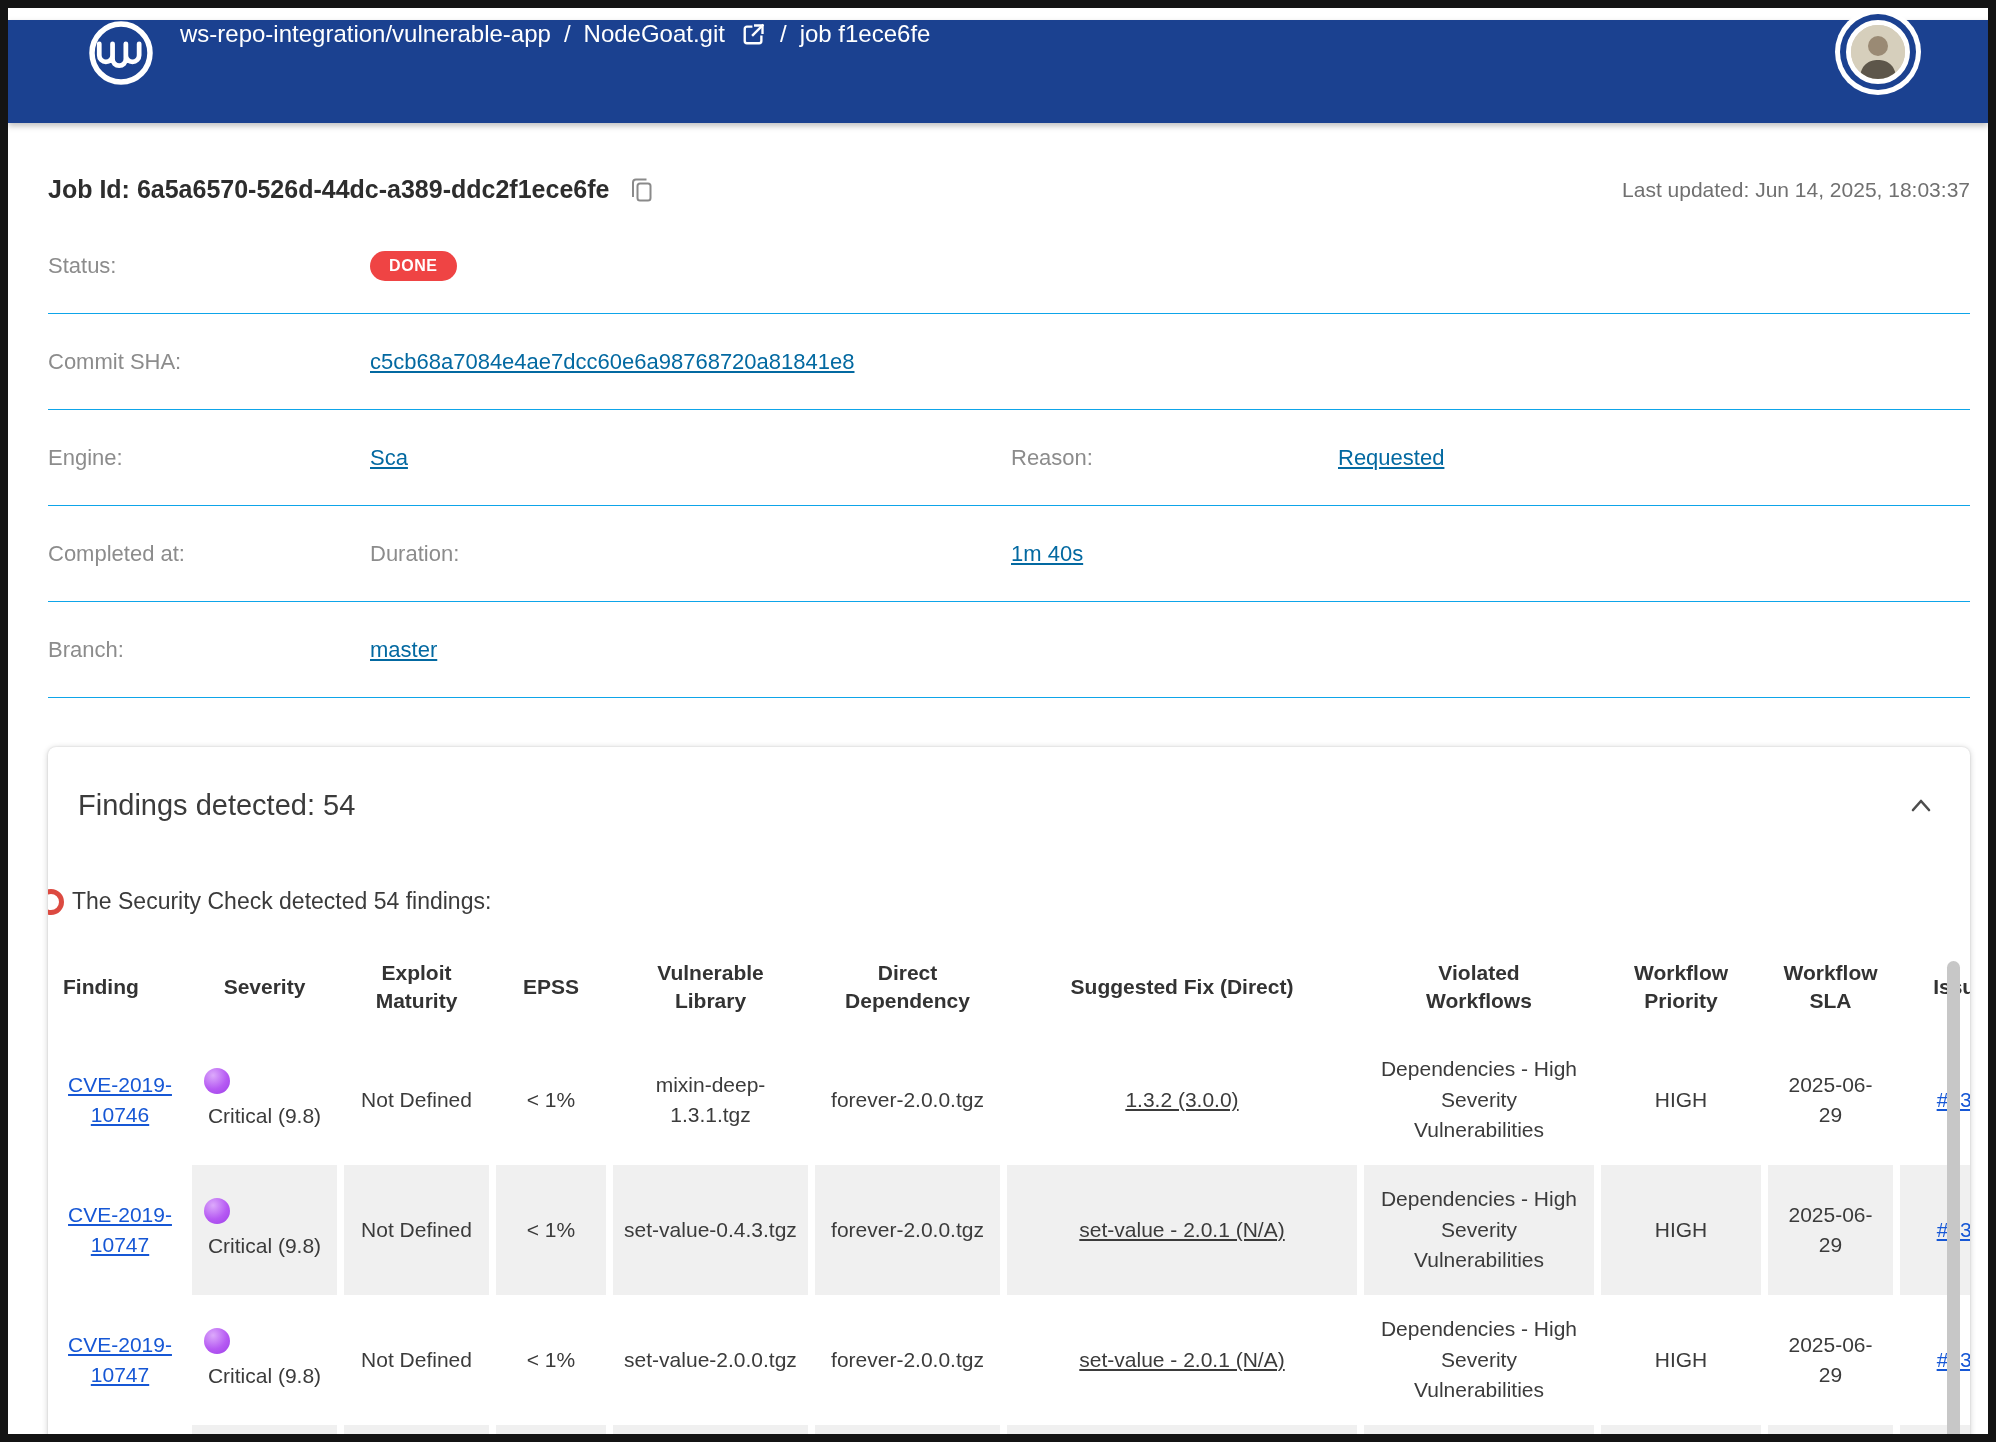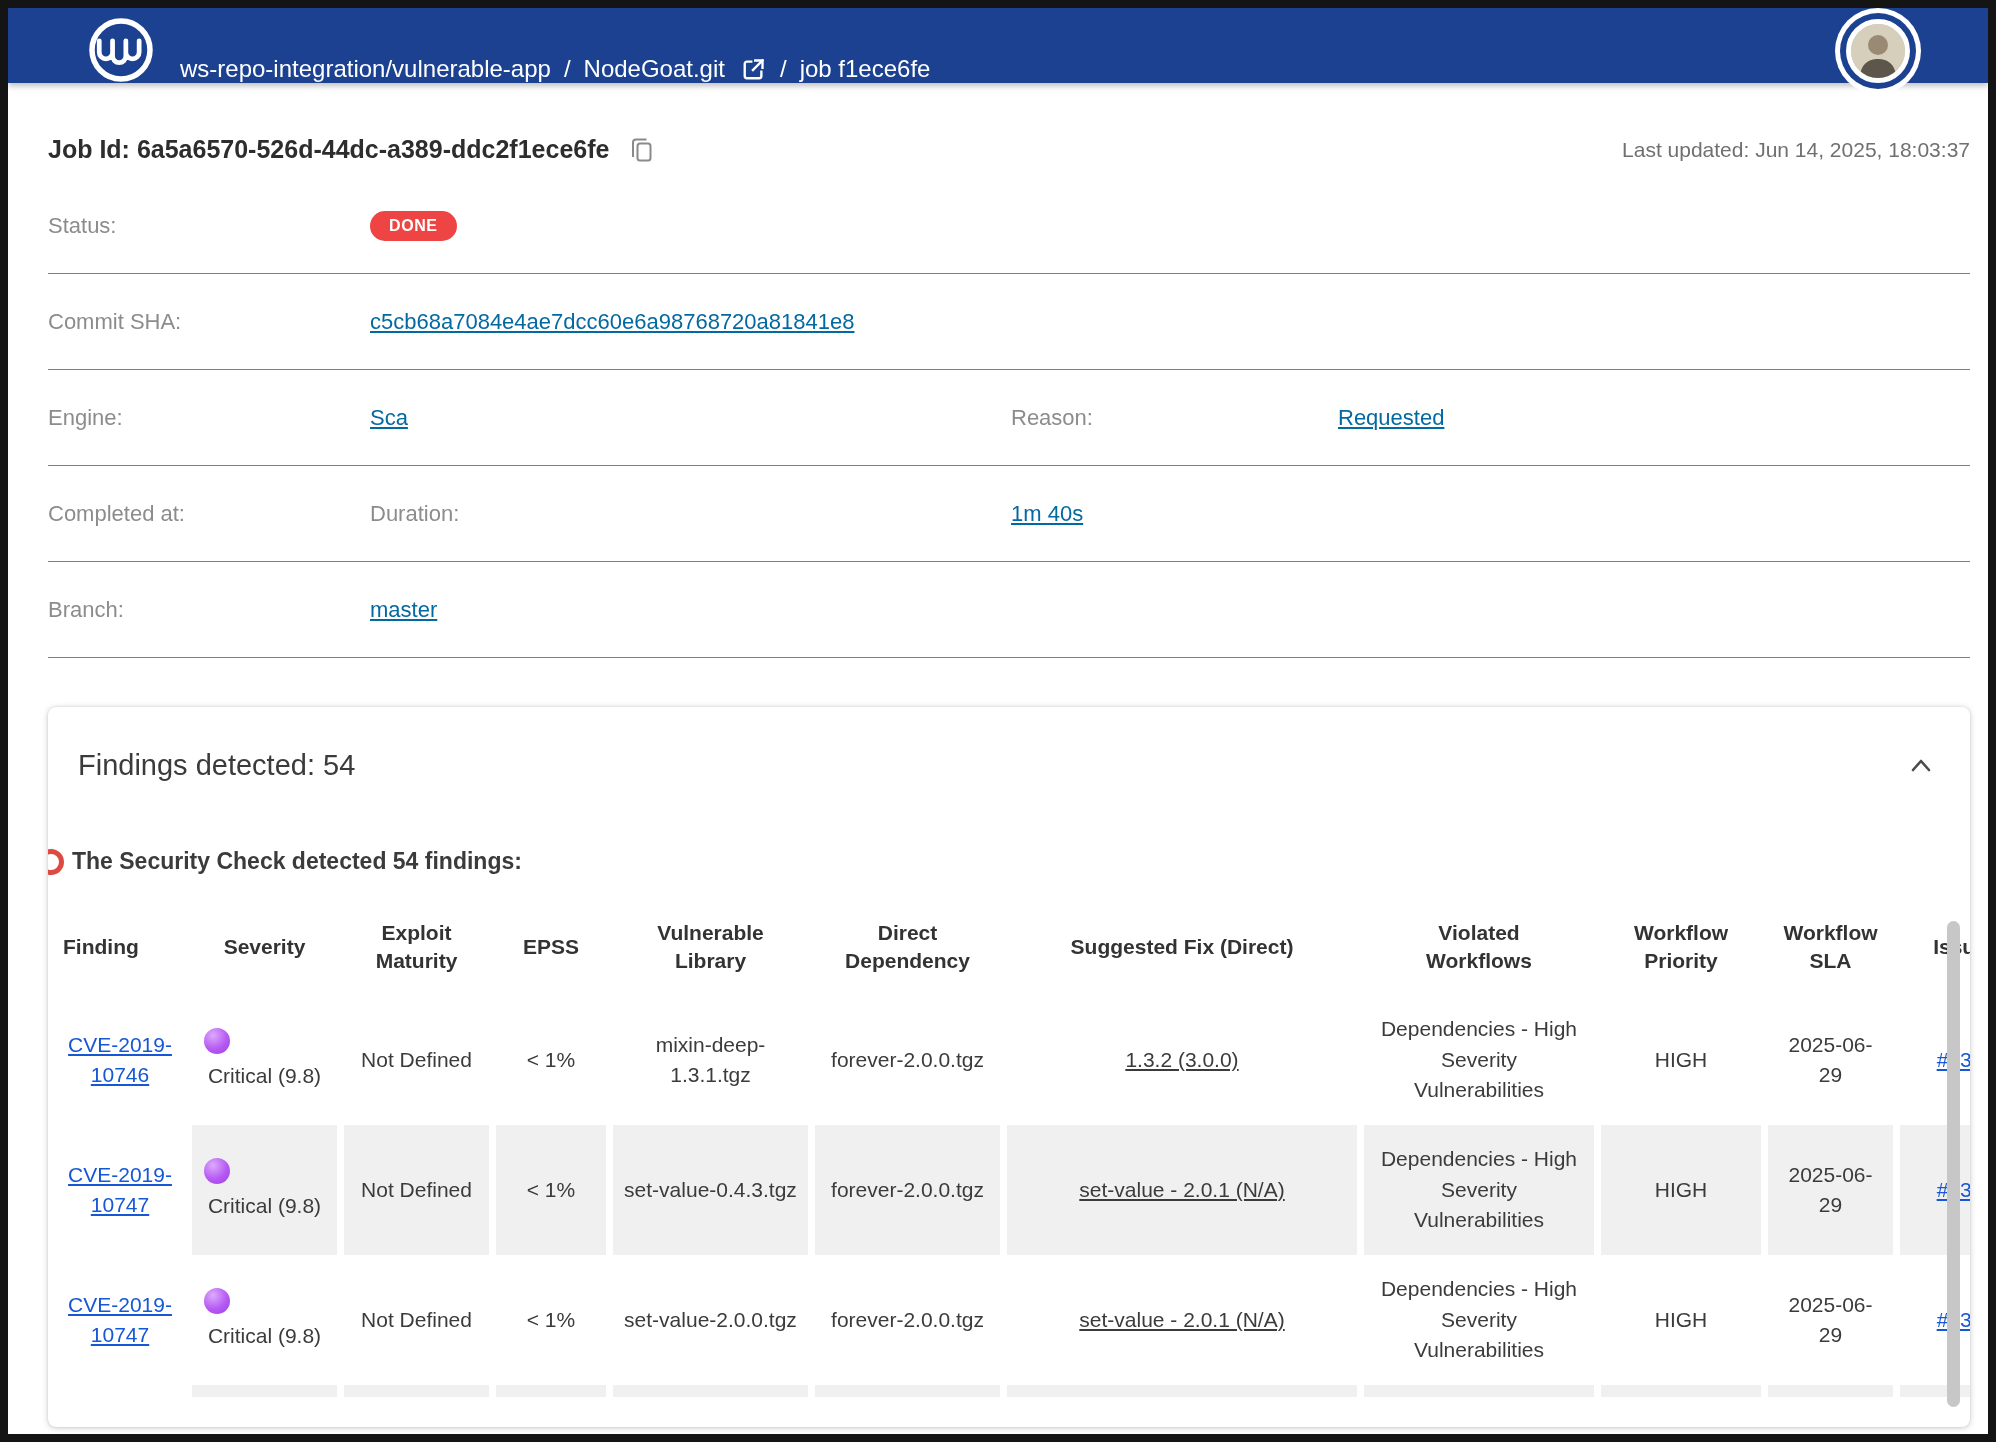--- a/index.html
+++ b/index.html
@@ -7,28 +7,29 @@
   body {
     font-family: "Liberation Sans", "DejaVu Sans", sans-serif;
     background: #ffffff;
     border: 8px solid #141414;
     color: #3f3f3f;
     position: relative;
   }
 
   
   .navbar {
-    height: 75px;
+    height: 103px;
     background: #1b4190;
     display: flex;
-    align-items: flex-end;
+    align-items: flex-start;
     padding: 0 66px 0 80px;
     box-shadow: 0 3px 6px rgba(0,0,0,0.25);
     position: relative;
     z-index: 5;
+    margin-top: 12px;
   }
   .logo-wrap { width: 66px; height: 66px; margin-right: 26px; flex: 0 0 auto; cursor: pointer; }
   .breadcrumb {
     color: #ffffff;
     font-size: 24px;
     display: flex;
     align-items: center;
     gap: 13px;
     white-space: nowrap;
   }
@@ -112,21 +113,20 @@
   }
   .chevron-btn { width: 30px; height: 30px; cursor: pointer; margin-right: 4px; }
 
   .findings-intro {
     display: flex;
     align-items: center;
     margin-top: 66px;
     padding-left: 2px;
     font-size: 23px;
     color: #3b3b3b;
-    font-weight: bold;
   }
   .alert-icon {
     width: 26px; height: 26px;
     border-radius: 50%;
     border: 5px solid #dc4a41;
     margin-left: -12px;
     margin-right: 8px;
     flex: 0 0 auto;
   }
 

